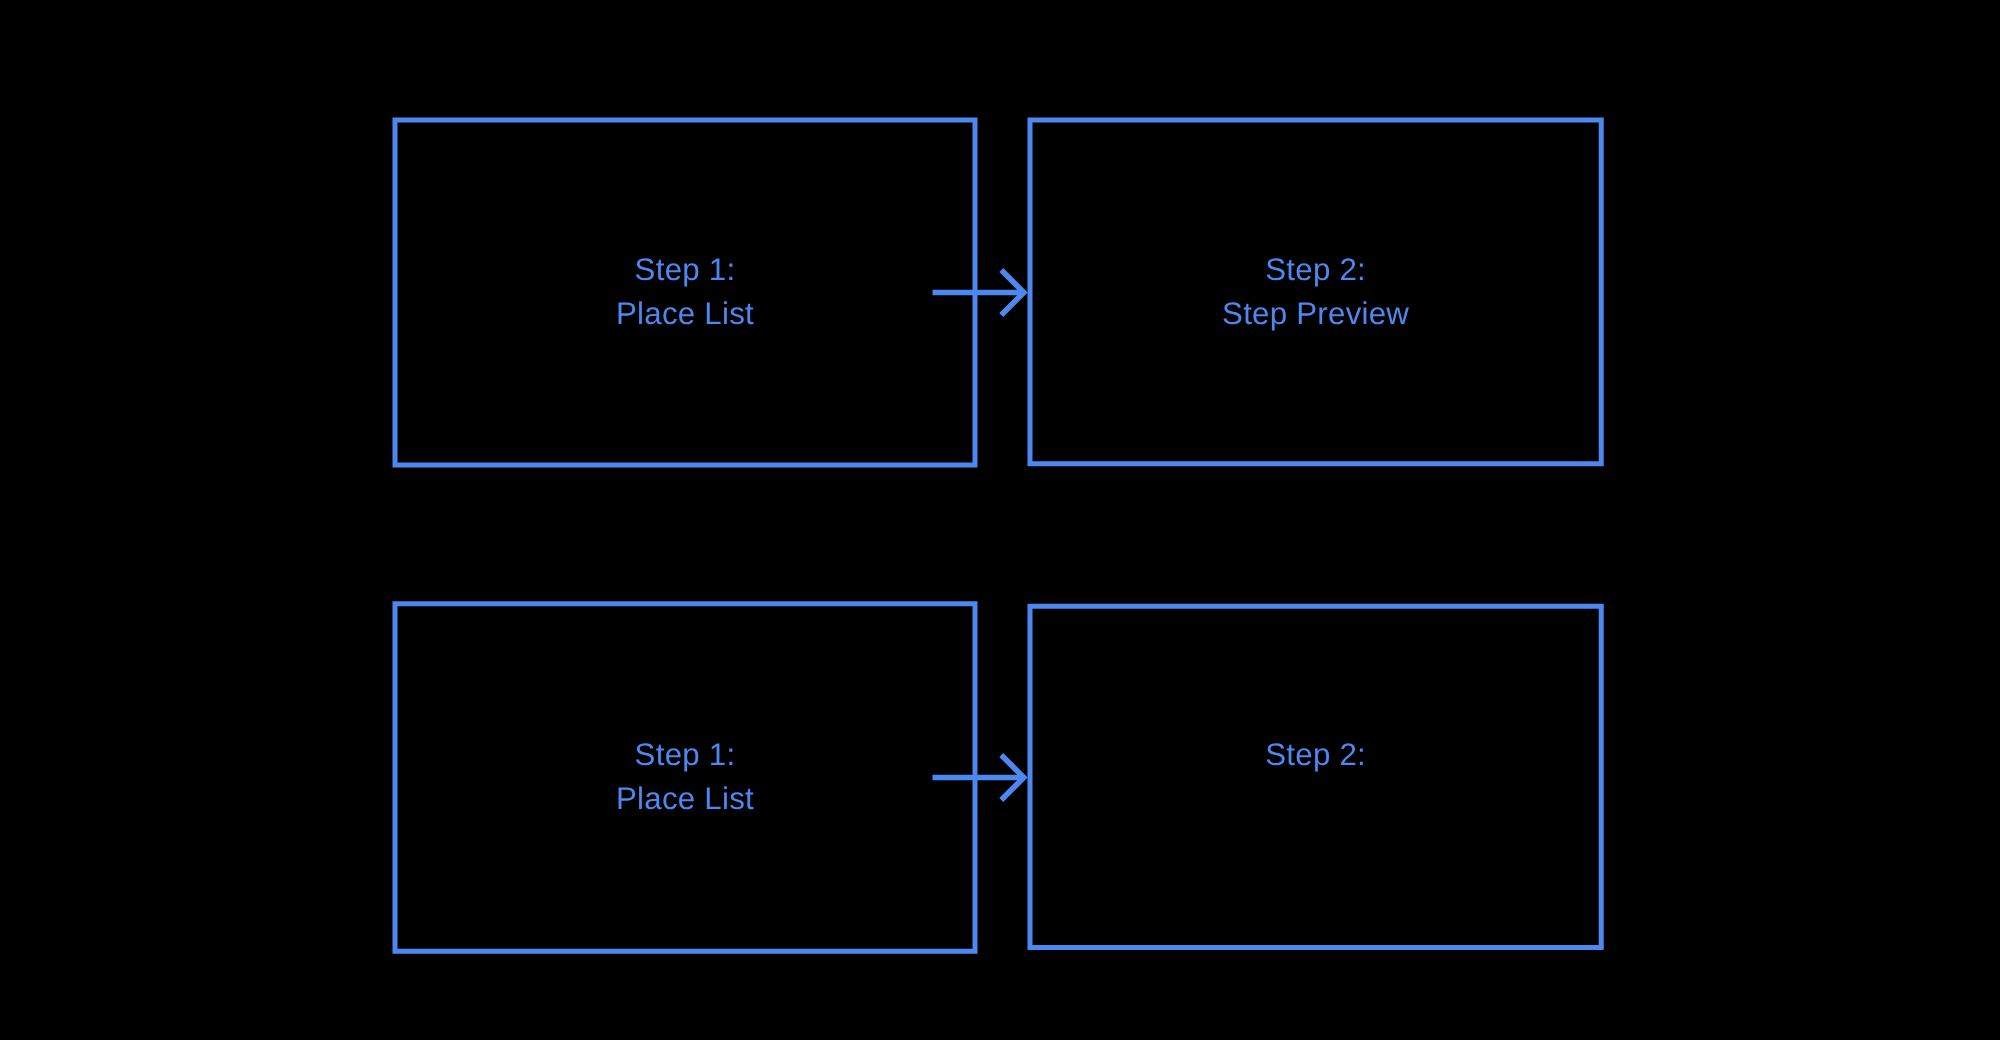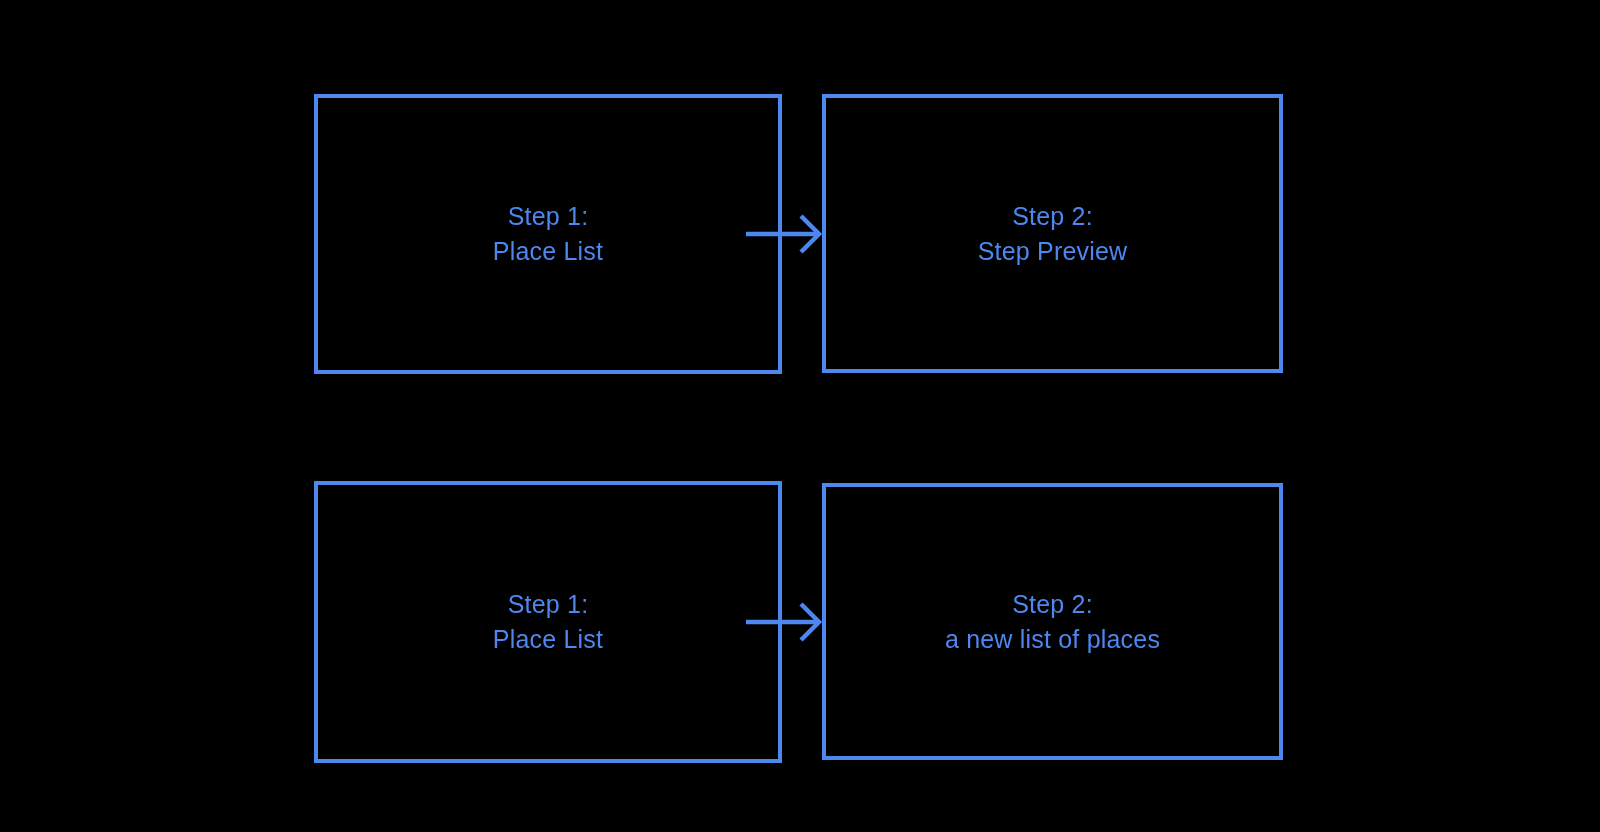--- a/index.html
+++ b/index.html
@@ -64,21 +64,20 @@
     <div>Step Preview</div>
   </div>
 
   <div class="label" id="label-bottom-left">
     <div>Step 1:</div>
     <div>Place List</div>
   </div>
 
   <div class="label" id="label-bottom-right">
     <div>Step 2:</div>
-    <div>a new list of places</div>
   </div>
 
   <svg class="arrows" width="1600" height="832" viewBox="0 0 1600 832" xmlns="http://www.w3.org/2000/svg">
     <g>
       <line x1="746" y1="234" x2="818" y2="234" stroke-width="4.5" stroke-linecap="butt" stroke="#4d87f0"></line>
       <polyline points="801,216 819,234 801,252" fill="none" stroke-width="4.5" stroke-linecap="butt" stroke-linejoin="miter" stroke="#4d87f0"></polyline>
     </g>
     <g>
       <line x1="746" y1="622" x2="818" y2="622" stroke-width="4.5" stroke-linecap="butt" stroke="#4d87f0"></line>
       <polyline points="801,604 819,622 801,640" fill="none" stroke-width="4.5" stroke-linecap="butt" stroke-linejoin="miter" stroke="#4d87f0"></polyline>

